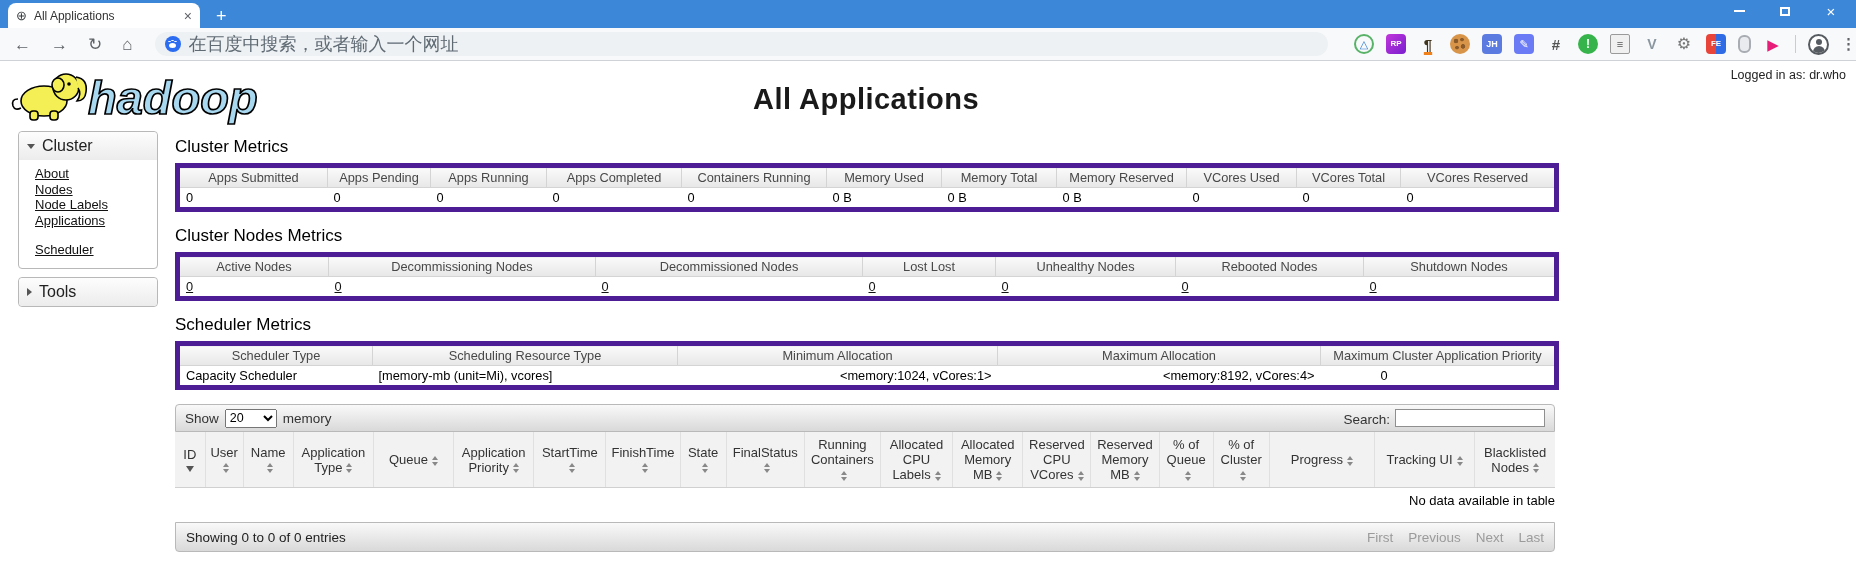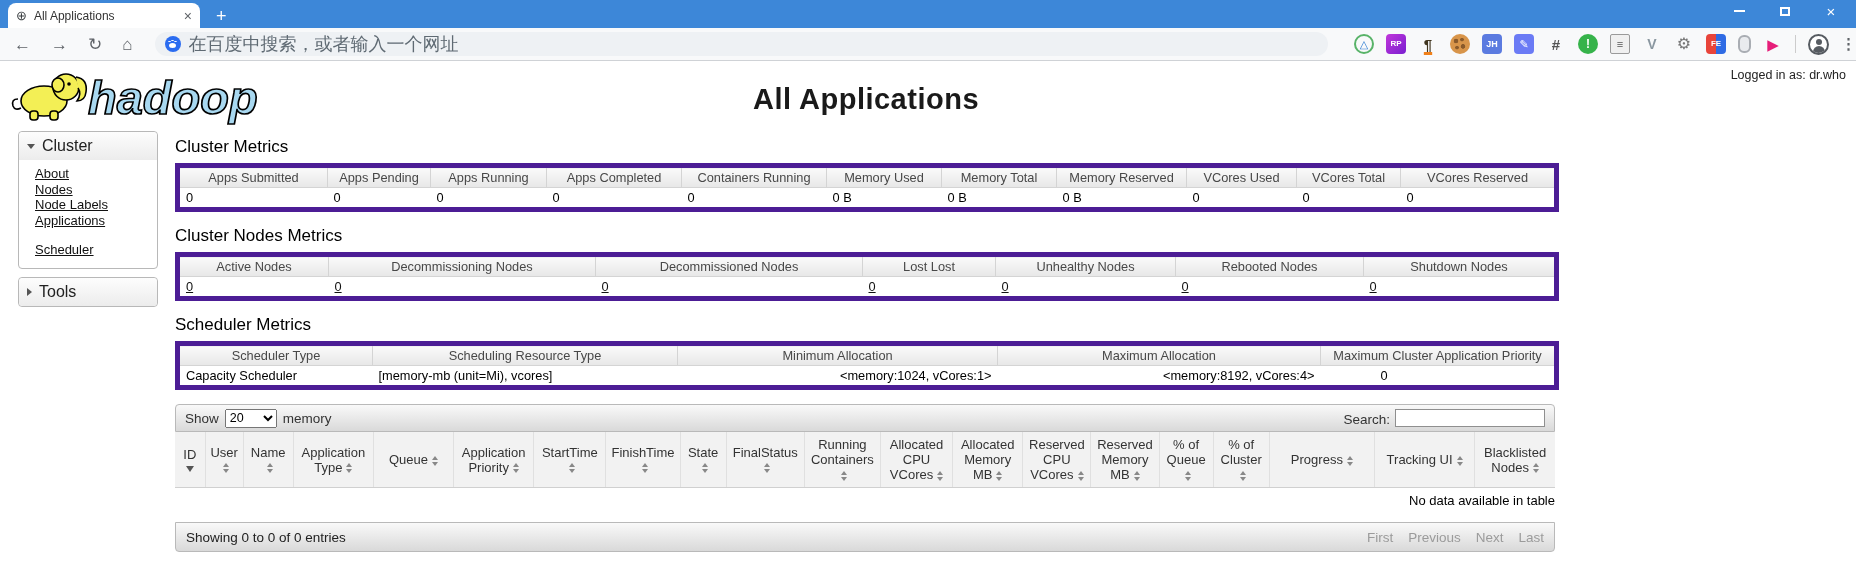--- a/index.html
+++ b/index.html
@@ -419,21 +419,21 @@
                   <i class="tri dn"></i>
                 </span>
             </th>
               <th>
               <span class="th-label">Running Containers</span><span class="sorticon">
                   <i class="tri up"></i>
                   <i class="tri dn"></i>
                 </span>
             </th>
               <th>
-              <span class="th-label">Allocated CPU VCores</span><span class="sorticon">
+              <span class="th-label">Allocated CPU Labels</span><span class="sorticon">
                   <i class="tri up"></i>
                   <i class="tri dn"></i>
                 </span>
             </th>
               <th>
               <span class="th-label">Allocated Memory MB</span><span class="sorticon">
                   <i class="tri up"></i>
                   <i class="tri dn"></i>
                 </span>
             </th>

